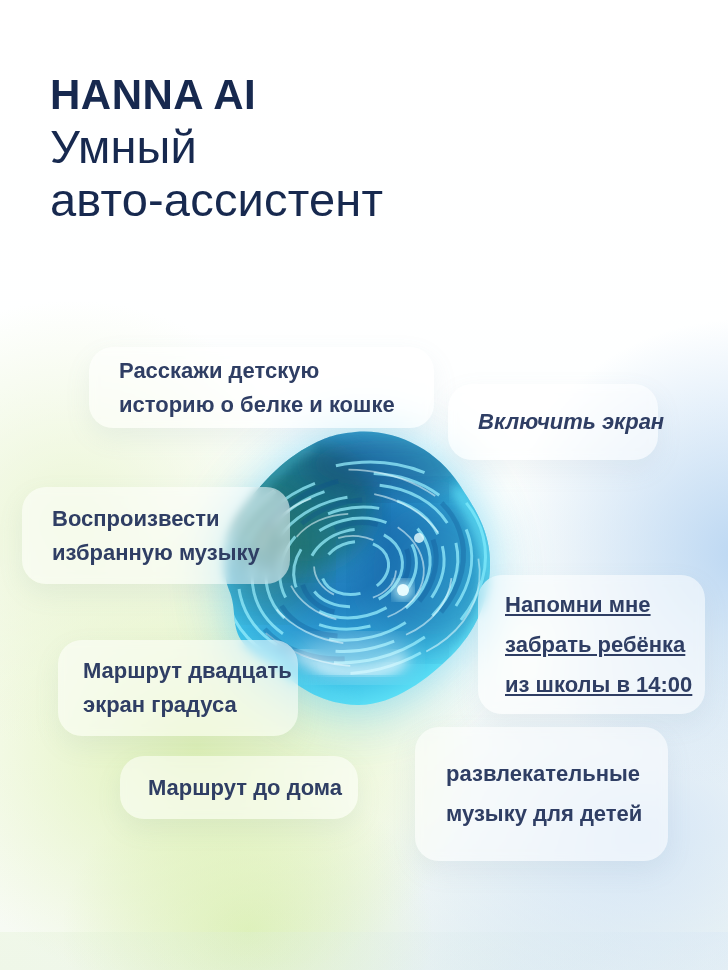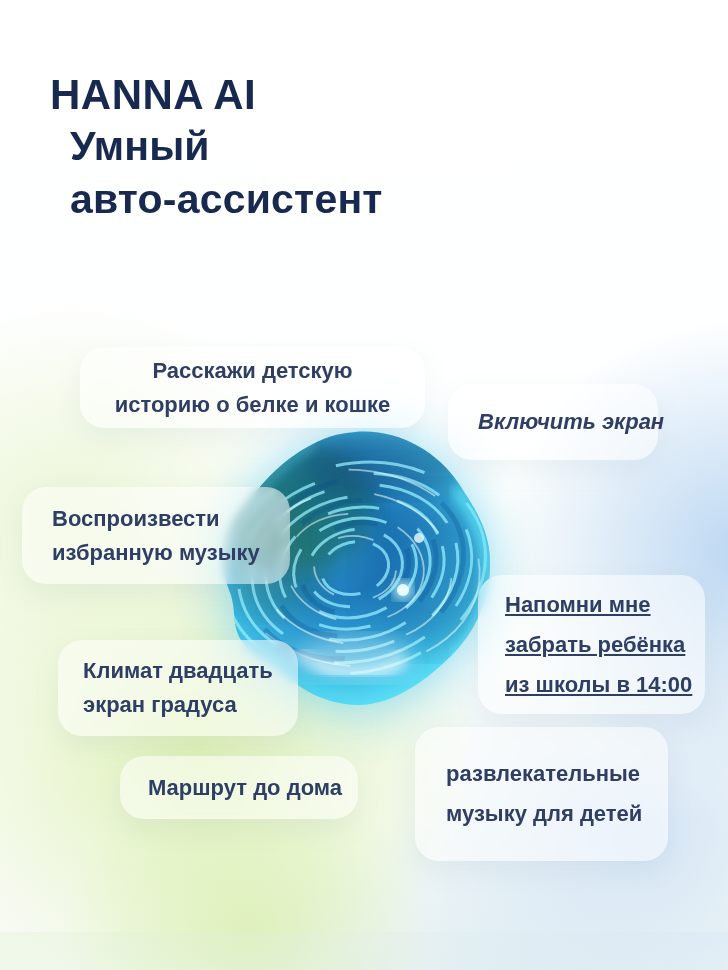--- a/index.html
+++ b/index.html
@@ -15,33 +15,33 @@
       radial-gradient(60% 26% at 68% 102%, rgba(212,230,244,0.55), rgba(212,230,244,0) 72%),
       linear-gradient(180deg,#ffffff 0%,#feffff 40%,#fbfdf8 78%,#f6faf3 100%);
   }
   .bottom-band{
     position:absolute;left:0;top:932px;width:728px;height:38px;
     background:linear-gradient(90deg, rgba(223,240,206,0.55), rgba(223,238,228,0.4) 45%, rgba(212,229,247,0.55));
     opacity:.55;pointer-events:none;
   }
   .title{position:absolute;left:50px;top:70px;color:#17294f;}
   .title .brand{font-size:42px;font-weight:700;line-height:50px;letter-spacing:.5px;}
-  .title .sub{font-size:41px;font-weight:700;line-height:53px;letter-spacing:.2px;margin-left:20px;}
+  .title .sub{font-size:47px;font-weight:400;line-height:53px;letter-spacing:.2px;}
   .orb{position:absolute;left:205px;top:418px;width:300px;height:300px;
        filter:drop-shadow(0 8px 30px rgba(86,188,229,0.45)) drop-shadow(0 0 16px rgba(122,230,255,0.35));}
   .bubble{
     position:absolute;display:flex;flex-direction:column;justify-content:center;
     background:rgba(255,255,255,0.52);
     border-radius:24px;color:#2f3e64;font-size:22px;font-weight:600;
     line-height:34px;box-sizing:border-box;
     -webkit-backdrop-filter:blur(5px);backdrop-filter:blur(5px);
     box-shadow:0 10px 26px rgba(120,150,170,0.10);
   }
   .bubble.roomy{line-height:40px;}
-  .b-story  {left:80px; top:347px;width:345px;height:81px;padding:0 30px;text-align:center;}
+  .b-story  {left:89px; top:347px;width:345px;height:81px;padding:0 30px;}
   .b-screen {left:448px;top:384px;width:210px;height:76px;padding:0 30px;font-style:italic;}
   .b-music  {left:22px; top:487px;width:268px;height:97px;padding:0 30px;justify-content:center;}
   .b-remind {left:478px;top:575px;width:227px;height:139px;padding:0 27px;text-decoration:underline;}
   .b-climate{left:58px; top:640px;width:240px;height:96px;padding:0 25px;}
   .b-route  {left:120px;top:756px;width:238px;height:63px;padding:0 28px;}
   .b-places {left:415px;top:727px;width:253px;height:134px;padding:0 31px;}
   .bubble span{display:block;white-space:nowrap;}
 </style>
 </head>
 <body>
@@ -143,21 +143,21 @@
     <span>избранную музыку</span>
   </div>
 
   <div class="bubble roomy b-remind">
     <span>Напомни мне</span>
     <span>забрать ребёнка</span>
     <span>из школы в 14:00</span>
   </div>
 
   <div class="bubble b-climate">
-    <span>Климат двадцать</span>
+    <span>Маршрут двадцать</span>
     <span>экран градуса</span>
   </div>
 
   <div class="bubble b-route">
     <span>Маршрут до дома</span>
   </div>
 
   <div class="bubble roomy b-places">
     <span>развлекательные</span>
     <span>музыку для детей</span>

